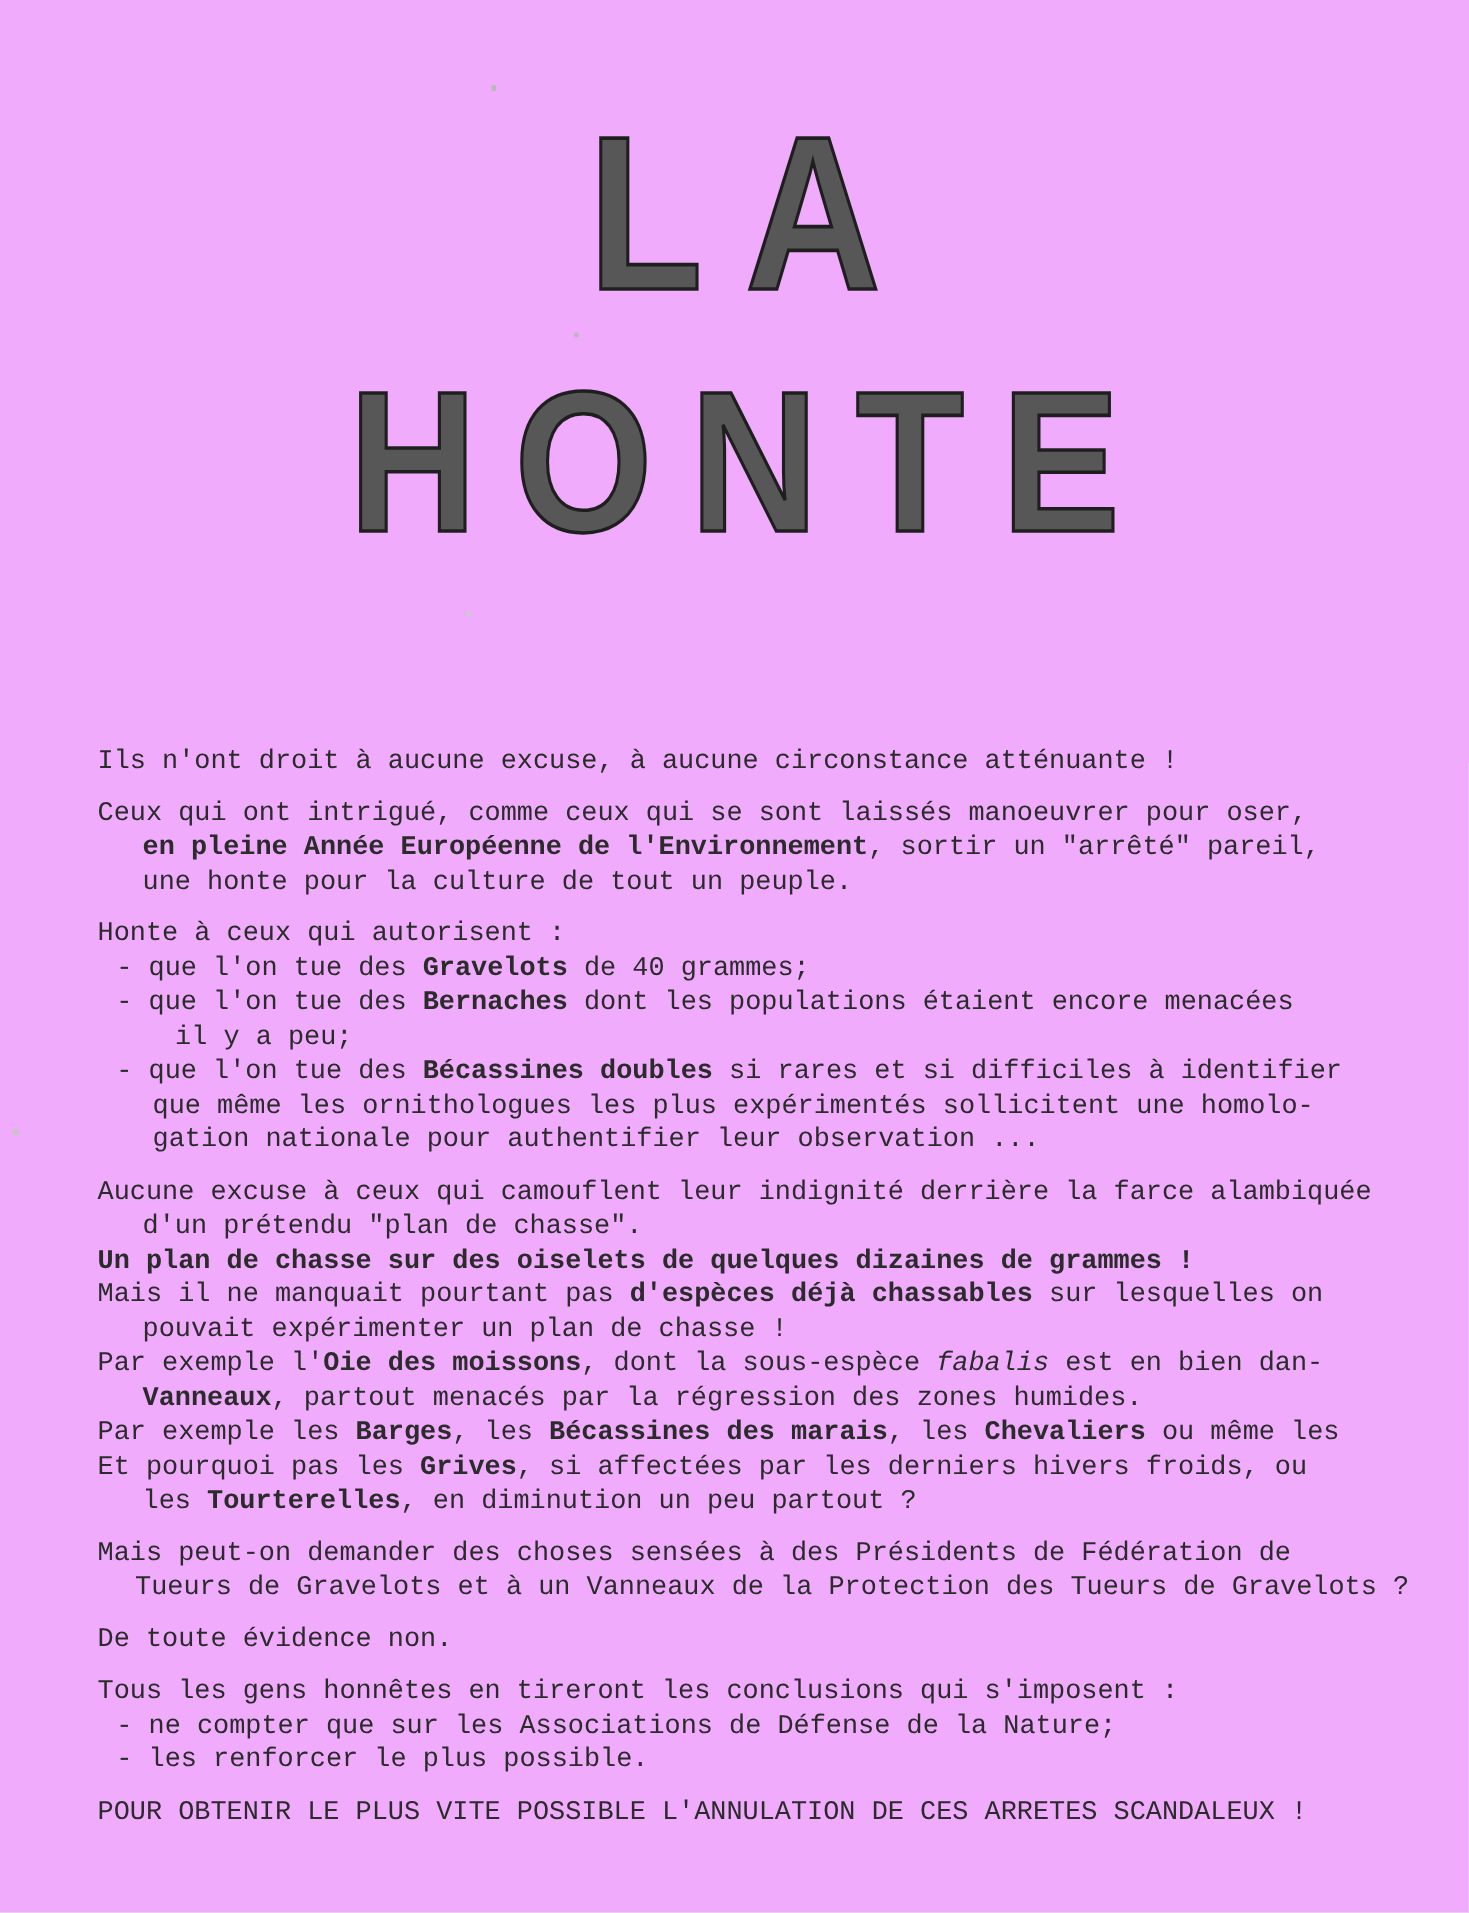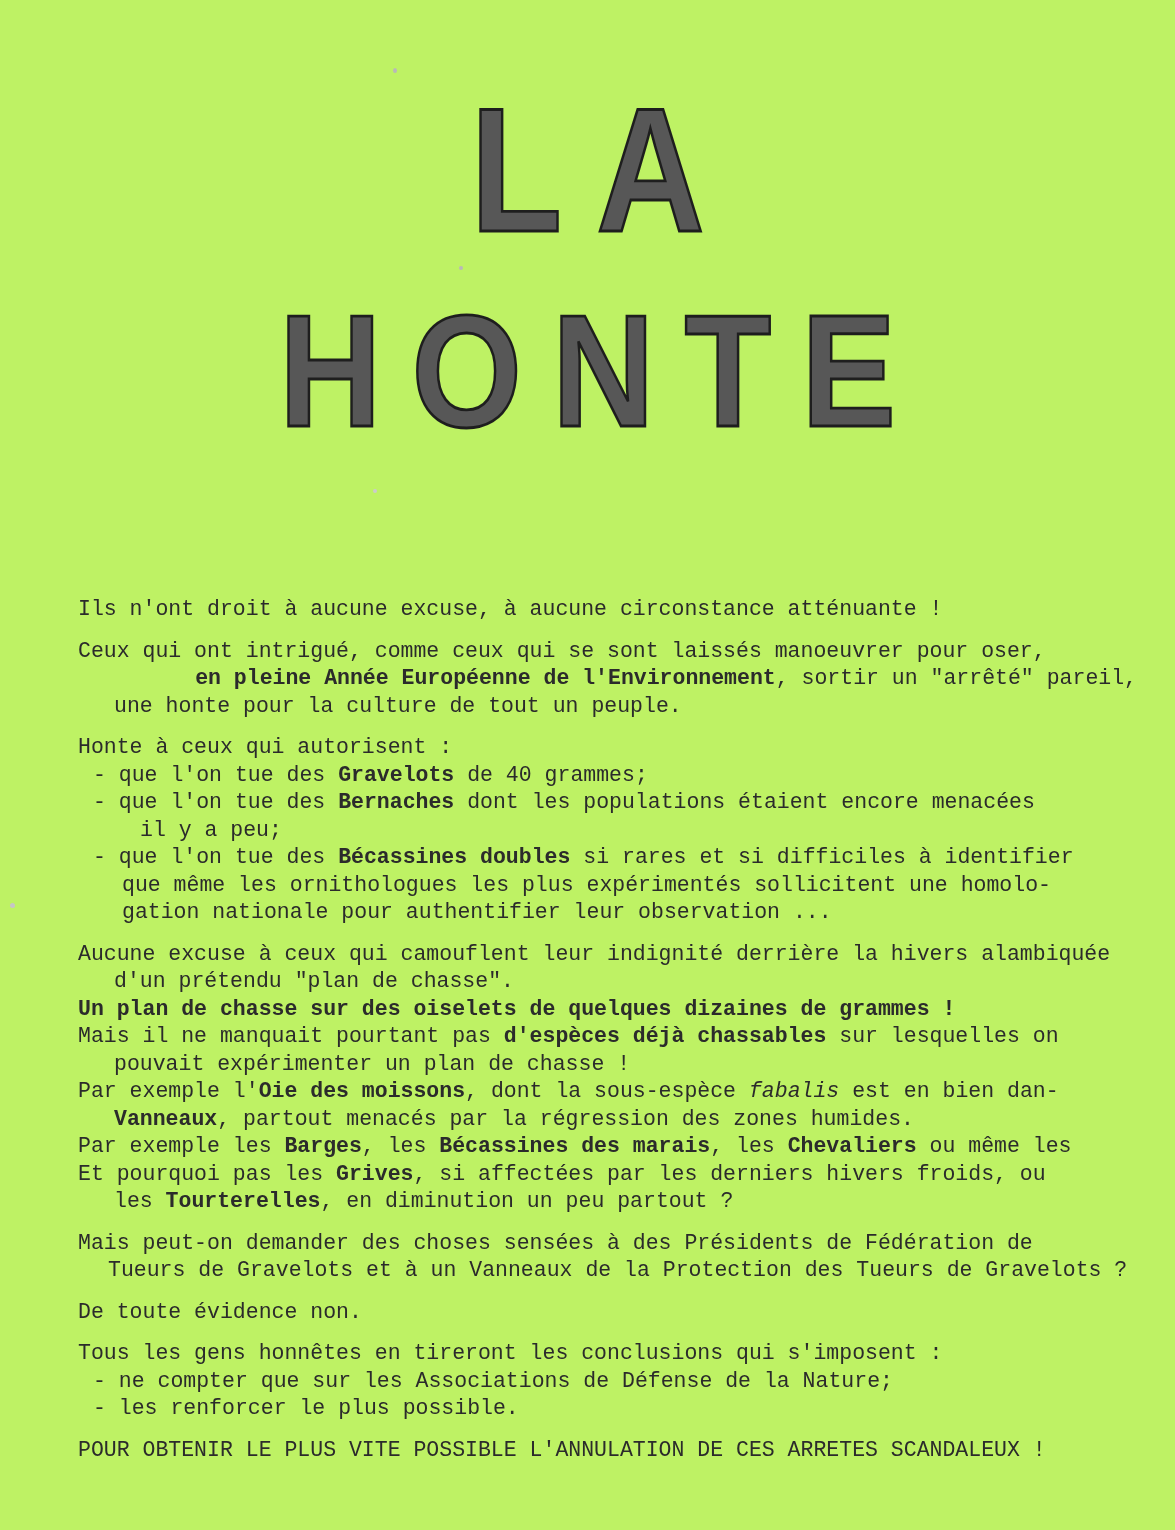--- a/index.html
+++ b/index.html
@@ -1,21 +1,21 @@
 <!DOCTYPE html>
 <html><head>
 <meta charset="utf-8">
 <style>
   html, body { margin: 0; padding: 0; background: #e8e8e8; }
   .page {
     position: relative;
     width: 1175px;
     height: 1530px;
     margin: 0 auto;
-    background: #bef264;
+    background: #f0abfc;
     overflow: hidden;
     font-family: "Liberation Mono", "DejaVu Sans Mono", monospace;
     color: #2b2b2b;
   }
 
   
   .title-line {
     position: absolute;
     left: 0;
     width: 100%;
@@ -77,34 +77,34 @@
   <div class="title-line title-la">LA</div>
 
   <div class="title-line title-honte">HONTE</div>
 
   <div class="doc-text">
       <div class="block">
         <div class="line"><span>Ils n'ont droit à aucune excuse, à aucune circonstance atténuante !</span></div>
       </div>
       <div class="block">
         <div class="line"><span>Ceux qui ont intrigué, comme ceux qui se sont laissés manoeuvrer pour oser,</span></div>
-        <div class="line" style="padding-left: 36px; text-align: right;"><span class="bold">en pleine Année Européenne de l'Environnement</span><span>, sortir un "arrêté" pareil,</span></div>
+        <div class="line" style="padding-left: 36px;"><span class="bold">en pleine Année Européenne de l'Environnement</span><span>, sortir un "arrêté" pareil,</span></div>
         <div class="line" style="padding-left: 36px;"><span>une honte pour la culture de tout un peuple.</span></div>
       </div>
       <div class="block">
         <div class="line"><span>Honte à ceux qui autorisent :</span></div>
         <div class="line" style="padding-left: 15px;"><span>- que l'on tue des </span><span class="bold">Gravelots</span><span> de 40 grammes;</span></div>
         <div class="line" style="padding-left: 15px;"><span>- que l'on tue des </span><span class="bold">Bernaches</span><span> dont les populations étaient encore menacées</span></div>
         <div class="line" style="padding-left: 62px;"><span>il y a peu;</span></div>
         <div class="line" style="padding-left: 15px;"><span>- que l'on tue des </span><span class="bold">Bécassines doubles</span><span> si rares et si difficiles à identifier</span></div>
         <div class="line" style="padding-left: 44px;"><span>que même les ornithologues les plus expérimentés sollicitent une homolo-</span></div>
         <div class="line" style="padding-left: 44px;"><span>gation nationale pour authentifier leur observation ...</span></div>
       </div>
       <div class="block">
-        <div class="line"><span>Aucune excuse à ceux qui camouflent leur indignité derrière la hivers alambiquée</span></div>
+        <div class="line"><span>Aucune excuse à ceux qui camouflent leur indignité derrière la farce alambiquée</span></div>
         <div class="line" style="padding-left: 36px;"><span>d'un prétendu "plan de chasse".</span></div>
         <div class="line"><span class="bold">Un plan de chasse sur des oiselets de quelques dizaines de grammes !</span></div>
         <div class="line"><span>Mais il ne manquait pourtant pas </span><span class="bold">d'espèces déjà chassables</span><span> sur lesquelles on</span></div>
         <div class="line" style="padding-left: 36px;"><span>pouvait expérimenter un plan de chasse !</span></div>
         <div class="line"><span>Par exemple l'</span><span class="bold">Oie des moissons</span><span>, dont la sous-espèce </span><span class="italic">fabalis</span><span> est en bien dan-</span></div>
         <div class="line" style="padding-left: 36px;"><span class="bold">Vanneaux</span><span>, partout menacés par la régression des zones humides.</span></div>
         <div class="line"><span>Par exemple les </span><span class="bold">Barges</span><span>, les </span><span class="bold">Bécassines des marais</span><span>, les </span><span class="bold">Chevaliers</span><span> ou même les</span></div>
         <div class="line"><span>Et pourquoi pas les </span><span class="bold">Grives</span><span>, si affectées par les derniers hivers froids, ou</span></div>
         <div class="line" style="padding-left: 36px;"><span>les </span><span class="bold">Tourterelles</span><span>, en diminution un peu partout ?</span></div>
       </div>

